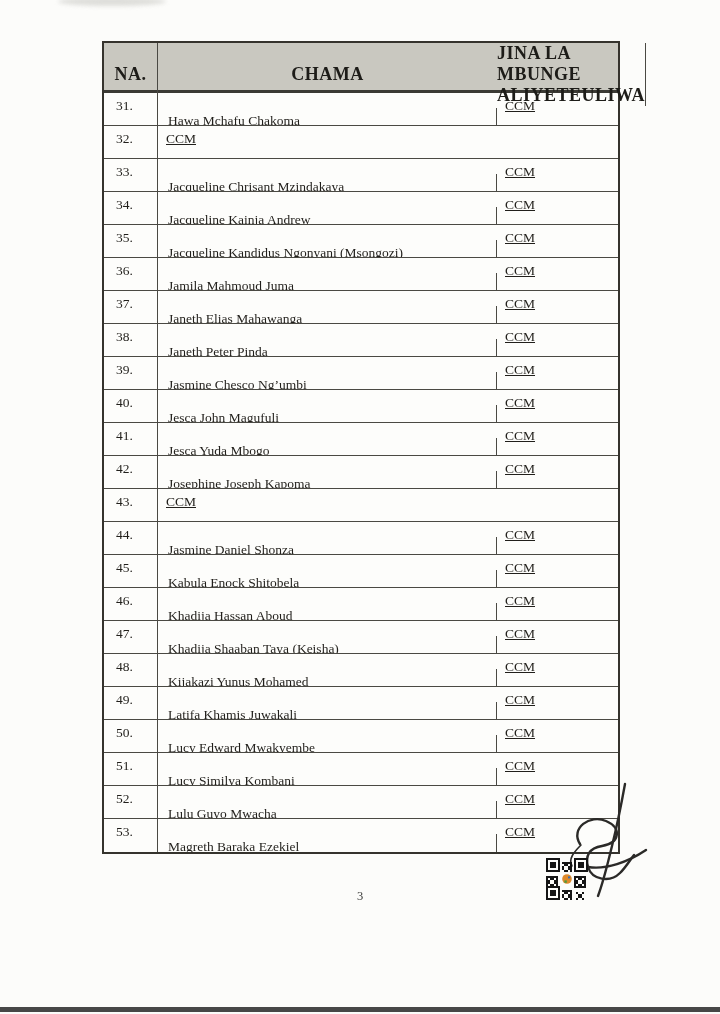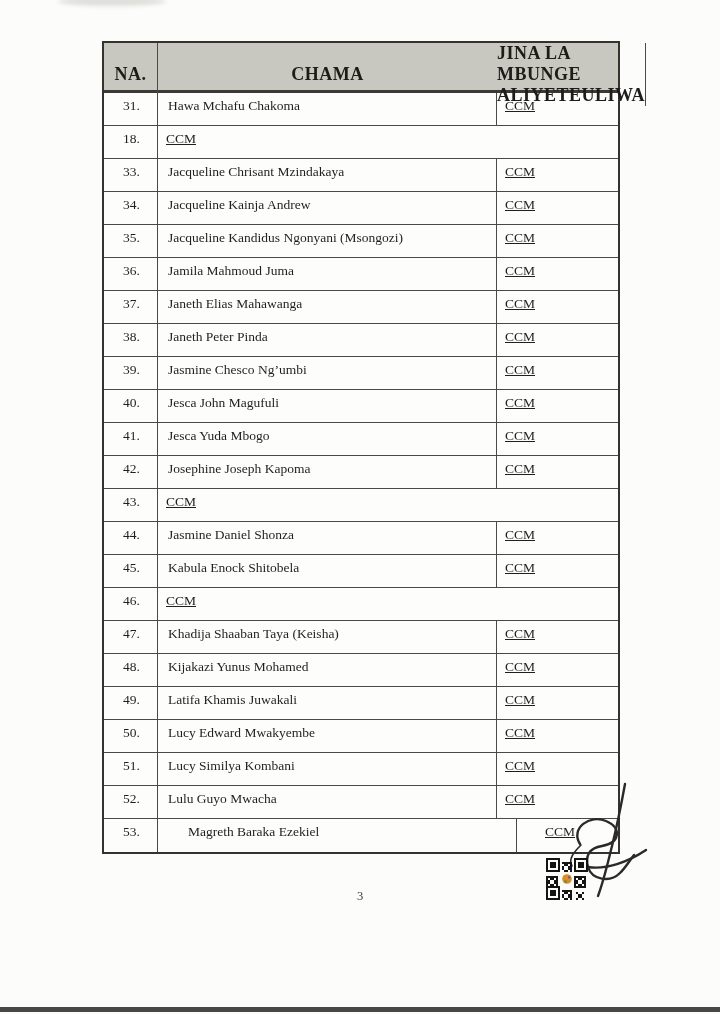--- a/index.html
+++ b/index.html
@@ -54,32 +54,32 @@
   }
   .th.b-r, .td.b-r { border-right: 1.5px solid #4a4943; }
 
   .doc-row {
     display: grid;
     grid-template-columns: 54px 339px 1fr;
     height: 33px;
     box-sizing: border-box;
     border-bottom: 1.5px solid #4a4943;
   }
-  .doc-row:last-child { border-bottom: none; gap: 20px; }
+  .doc-row:last-child { border-bottom: none; }
 
   .td {
     box-sizing: border-box;
     padding-top: 5px;
     font-size: 13.5px;
     line-height: 15px;
     white-space: nowrap;
     overflow: hidden;
   }
-  .td.c-na   { padding-left: 19px; }
-  .td.c-name { padding-left: 10px; }
+  .td.c-na   { padding-left: 12px; }
+  .td.c-name { padding-left: 10px; margin-top: 15px; }
   .td.c-party{ padding-left: 8px; text-decoration: underline; }
 
   .page-num {
     position: absolute;
     left: 0; top: 889px;
     width: 720px;
     text-align: center;
     font-size: 12.5px;
     color: #3a3a38;
   }
@@ -118,21 +118,21 @@
       <div class="th b-r">JINA LA MBUNGE ALIYETEULIWA</div>
     </div>
     <div class="tbody">
 
     <div class="doc-row">
         <div class="td c-na b-r">31.</div>
         <div class="td c-name b-r">Hawa Mchafu Chakoma</div>
         <div class="td c-party">CCM</div>
       </div>
         <div class="doc-row">
-        <div class="td c-na b-r">18.</div>
+        <div class="td c-na b-r">32.</div>
         <div class="td c-party">CCM</div>
       </div>
         <div class="doc-row">
         <div class="td c-na b-r">33.</div>
         <div class="td c-name b-r">Jacqueline Chrisant Mzindakaya</div>
         <div class="td c-party">CCM</div>
       </div>
         <div class="doc-row">
         <div class="td c-na b-r">34.</div>
         <div class="td c-name b-r">Jacqueline Kainja Andrew</div>
@@ -187,20 +187,21 @@
         <div class="td c-name b-r">Jasmine Daniel Shonza</div>
         <div class="td c-party">CCM</div>
       </div>
         <div class="doc-row">
         <div class="td c-na b-r">45.</div>
         <div class="td c-name b-r">Kabula Enock Shitobela</div>
         <div class="td c-party">CCM</div>
       </div>
         <div class="doc-row">
         <div class="td c-na b-r">46.</div>
+        <div class="td c-name b-r">Khadija Hassan Aboud</div>
         <div class="td c-party">CCM</div>
       </div>
         <div class="doc-row">
         <div class="td c-na b-r">47.</div>
         <div class="td c-name b-r">Khadija Shaaban Taya (Keisha)</div>
         <div class="td c-party">CCM</div>
       </div>
         <div class="doc-row">
         <div class="td c-na b-r">48.</div>
         <div class="td c-name b-r">Kijakazi Yunus Mohamed</div>

